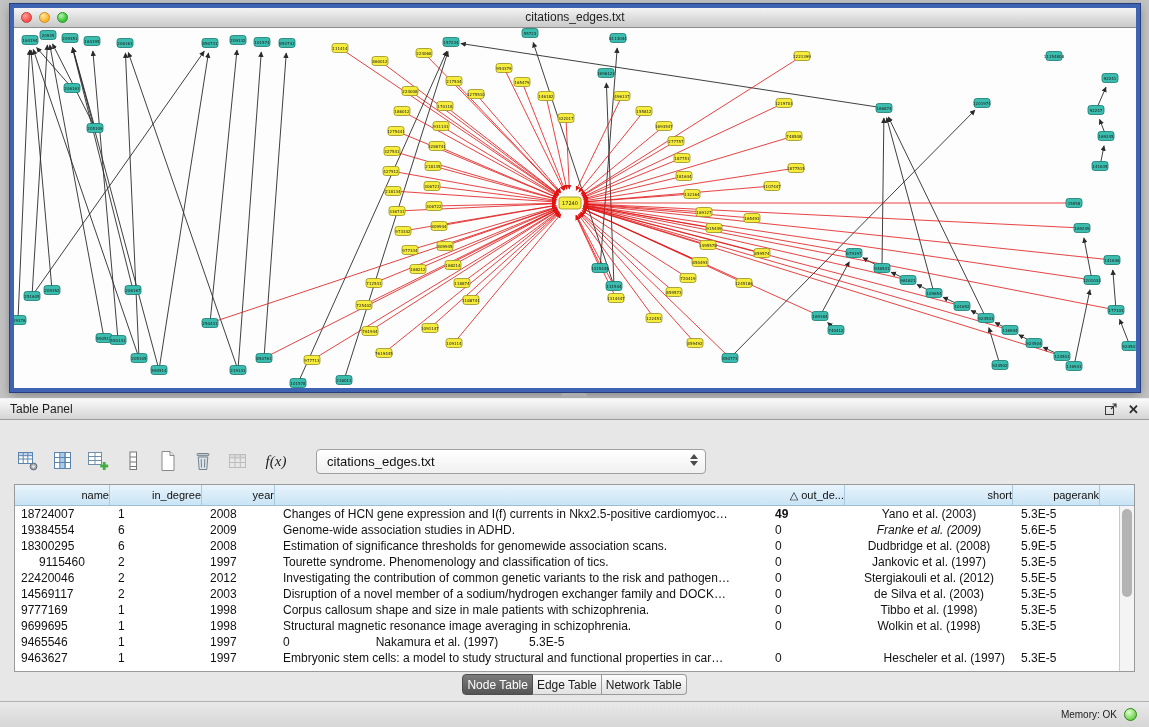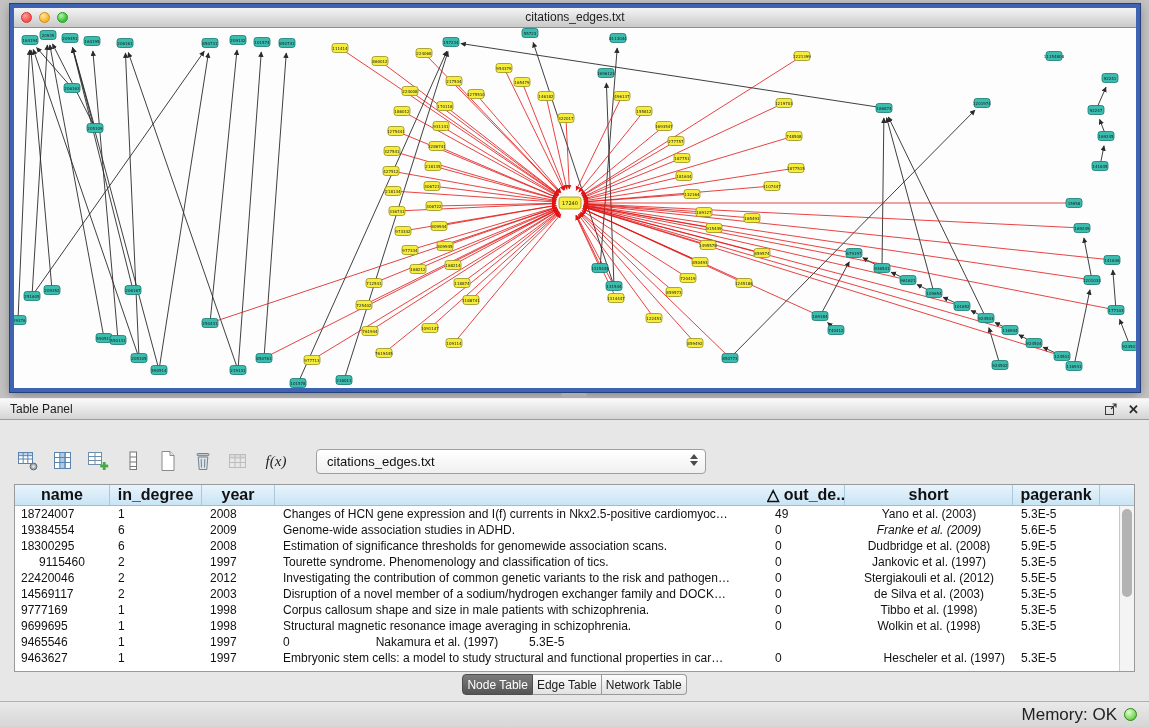--- a/index.html
+++ b/index.html
@@ -43,39 +43,39 @@
     border:1px solid #9f9f9f; border-radius:4px; font-size:13px; color:#111; line-height:23px;
     padding:0 24px 0 10px; box-shadow:inset 0 1px 0 #fff; }
   .combo-arrows { position:absolute; right:7px; top:4px; display:flex; flex-direction:column; gap:2px; }
   .combo-arrows i { display:block; width:0; height:0; border-left:4px solid transparent; border-right:4px solid transparent; }
   .combo-arrows .up { border-bottom:5px solid #4a4a4a; }
   .combo-arrows .dn { border-top:5px solid #4a4a4a; }
 
   .table-wrap { position:absolute; left:14px; top:64px; width:1121px; height:188px; background:#fff;
     border:1px solid #9a9a9a; overflow:hidden; }
   .thead { display:flex; height:21px; background:linear-gradient(#e8f4fc,#c9e4f5); border-bottom:1px solid #9dbdd3; }
-  .thead .th { font-size:16px; color:#111; text-align:center; line-height:20px; border-right:1px solid #abc9dc;
-    overflow:hidden; white-space:nowrap; flex:none;font-weight:bold; }
+  .thead .th { font-size:11px; color:#111; text-align:right; line-height:20px; border-right:1px solid #abc9dc;
+    overflow:hidden; white-space:nowrap; flex:none; }
   .tbody .tr { display:flex; height:16px; line-height:16px; background:#fff; }
   .tbody .td { font-size:12px; color:#111; padding:0 8px; white-space:nowrap; overflow:hidden; flex:none; }
   .tbody .td.c0 { padding-left:6px; }
   .tbody .td.c5 { text-align:center; }
   .vscroll { position:absolute; right:0; top:21px; bottom:0; width:15px; background:#f4f4f4; border-left:1px solid #c9c9c9; }
   .vscroll .thumb { position:absolute; left:2px; right:2px; top:3px; height:88px; background:#b3b3b3; border-radius:6px; }
 
   .tabbar { position:absolute; left:0; top:254px; width:100%; display:flex; justify-content:center; }
   .tab { height:21px; line-height:20px; padding:0 4px; font-size:12px; color:#1d1d1d;
     background:linear-gradient(#fdfdfd,#e2e2e2); border:1px solid #9a9a9a; border-left:none; }
   .tab:first-child { border-left:1px solid #9a9a9a; border-radius:4px 0 0 4px; }
   .tab:last-child { border-radius:0 4px 4px 0; }
   .tab.selected { background:linear-gradient(#7c7c7c,#545454); color:#fff; border-color:#4e4e4e; }
 
   .statusbar { position:absolute; left:0; bottom:0; width:1149px; height:26px; background:linear-gradient(#e9e9e9,#d6d6d6);
     border-top:1px solid #b0b0b0; display:flex; align-items:center; justify-content:flex-end; gap:7px; padding-right:12px; }
-  .statusbar span.mtext { font-size:17px; color:#222; }
+  .statusbar span.mtext { font-size:10px; color:#222; }
   .memdot { width:13px; height:13px; border-radius:50%; border:1px solid #2a8a0c; display:inline-block; }
 </style>
 </head>
 <body>
 
 <div id="app">
 
   <div class="network-window">
     <div class="titlebar">
       <div class="lights">
@@ -798,21 +798,21 @@
           <div class="th" style="width: 78px;">△ out_de...</div>
           <div class="th" style="width: 168px;">short</div>
           <div class="th" style="width: 87px;">pagerank</div>
         </div>
       <div class="tbody">
           <div class="tr">
             <div class="td c0" style="width: 95px;">18724007</div>
             <div class="td c1" style="width: 92px;">1</div>
             <div class="td c2" style="width: 73px;">2008</div>
             <div class="td c3" style="width: 492px;">Changes of HCN gene expression and I(f) currents in Nkx2.5-positive cardiomyoc…</div>
-            <div class="td c4" style="width: 78px;">49</div>
+            <div class="td c4" style="width: 78px; font-weight: bold;">49</div>
             <div class="td c5" style="width: 168px;">Yano et al. (2003)</div>
             <div class="td c6" style="width: 87px;">5.3E-5</div>
           </div>
           <div class="tr">
             <div class="td c0" style="width: 95px;">19384554</div>
             <div class="td c1" style="width: 92px;">6</div>
             <div class="td c2" style="width: 73px;">2009</div>
             <div class="td c3" style="width: 492px;">Genome-wide association studies in ADHD.</div>
             <div class="td c4" style="width: 78px;">0</div>
             <div class="td c5" style="width: 168px; font-style: italic;">Franke et al. (2009)</div>

